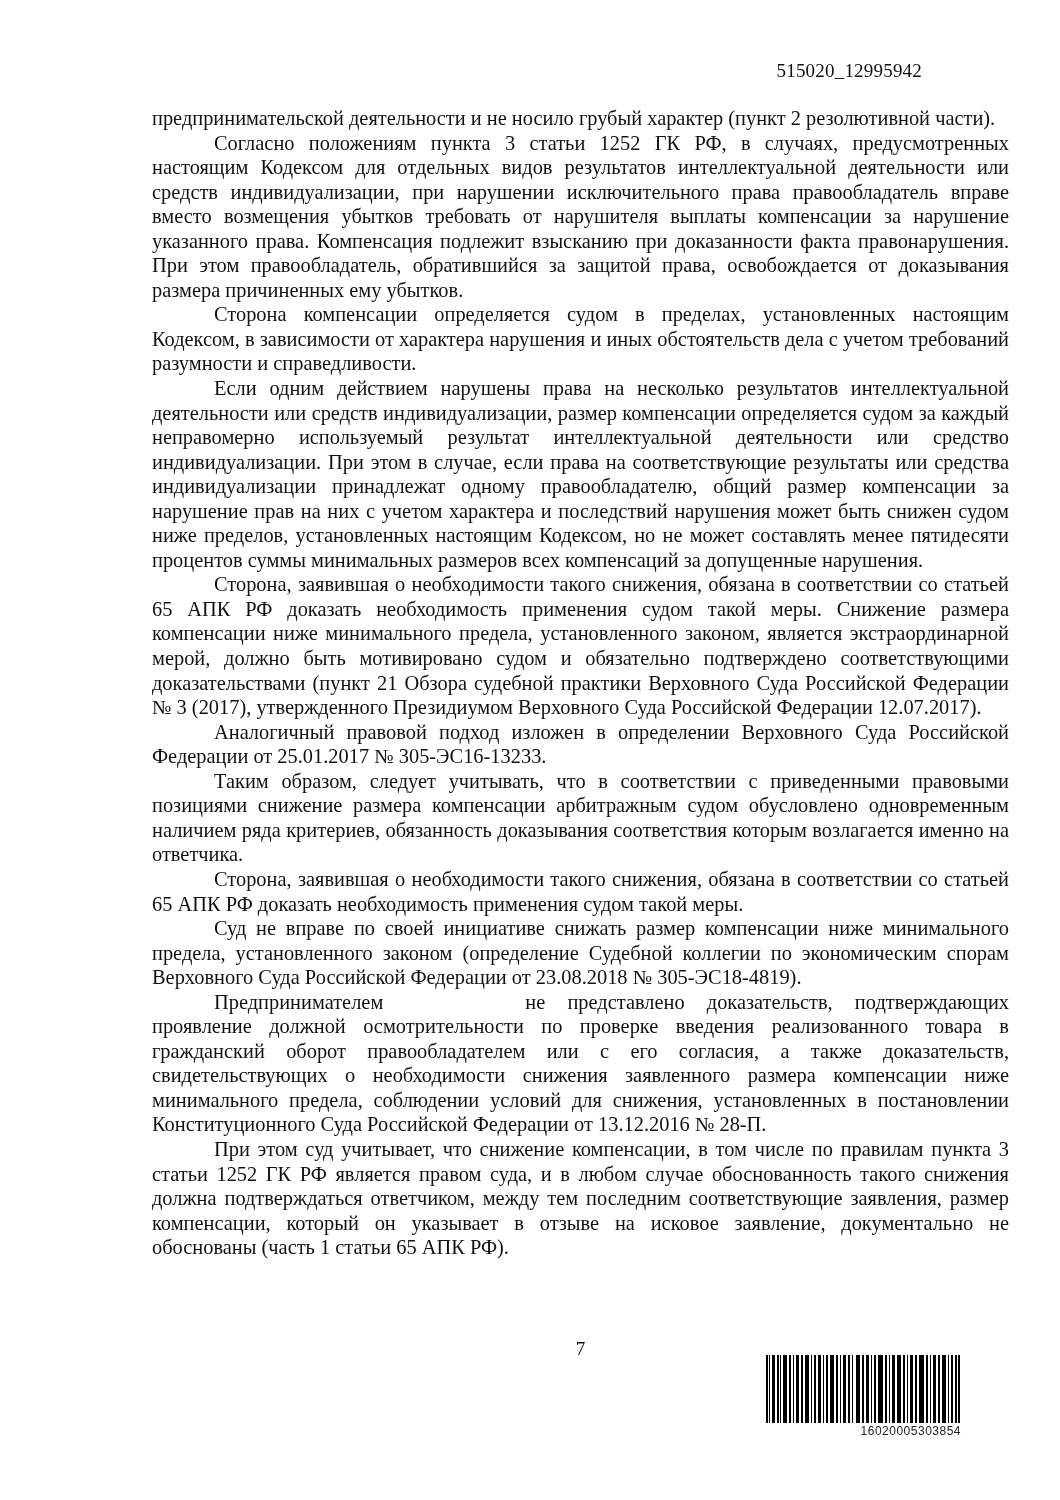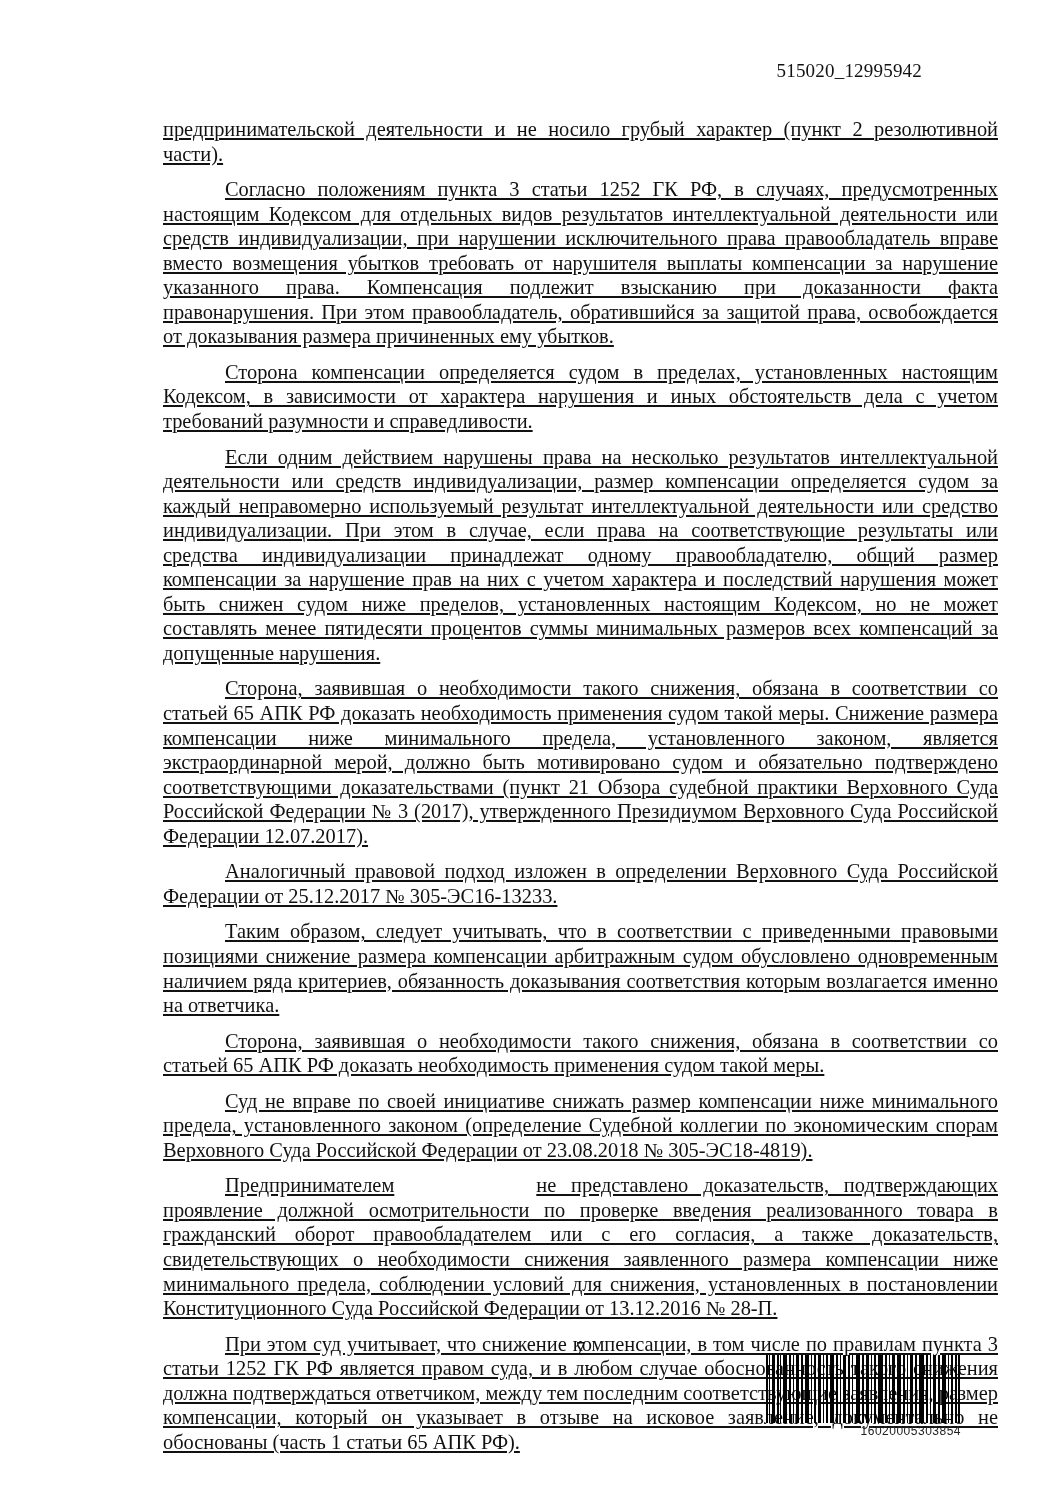--- a/index.html
+++ b/index.html
@@ -27,24 +27,23 @@
   .doc-body {
     position: absolute;
     top: 106px;
     left: 152px;
     width: 857px;
     font-size: 20.4px;
     line-height: 24.55px;
     text-align: justify;
   }
   .doc-body p {
-    margin: 11px;
+    margin: 0;
     padding: 0;
     text-indent: 62px;
-    text-decoration: underline;
   }
   .doc-body p.no-indent { text-indent: 0; }
   .redacted-gap {
     display: inline-block;
     width: 142px;
     height: 1px;
   }
   .page-number {
     position: absolute;
     top: 1338px;
@@ -81,21 +80,21 @@
 <div class="page">
 
   <div class="header-code">515020_12995942</div>
 
   <div class="doc-body">
     <p class="no-indent">предпринимательской деятельности и не носило грубый характер (пункт 2 резолютивной части).</p>
     <p>Согласно положениям пункта 3 статьи 1252 ГК РФ, в случаях, предусмотренных настоящим Кодексом для отдельных видов результатов интеллектуальной деятельности или средств индивидуализации, при нарушении исключительного права правообладатель вправе вместо возмещения убытков требовать от нарушителя выплаты компенсации за нарушение указанного права. Компенсация подлежит взысканию при доказанности факта правонарушения. При этом правообладатель, обратившийся за защитой права, освобождается от доказывания размера причиненных ему убытков.</p>
     <p>Сторона компенсации определяется судом в пределах, установленных настоящим Кодексом, в зависимости от характера нарушения и иных обстоятельств дела с учетом требований разумности и справедливости.</p>
     <p>Если одним действием нарушены права на несколько результатов интеллектуальной деятельности или средств индивидуализации, размер компенсации определяется судом за каждый неправомерно используемый результат интеллектуальной деятельности или средство индивидуализации. При этом в случае, если права на соответствующие результаты или средства индивидуализации принадлежат одному правообладателю, общий размер компенсации за нарушение прав на них с учетом характера и последствий нарушения может быть снижен судом ниже пределов, установленных настоящим Кодексом, но не может составлять менее пятидесяти процентов суммы минимальных размеров всех компенсаций за допущенные нарушения.</p>
     <p>Сторона, заявившая о необходимости такого снижения, обязана в соответствии со статьей 65 АПК РФ доказать необходимость применения судом такой меры. Снижение размера компенсации ниже минимального предела, установленного законом, является экстраординарной мерой, должно быть мотивировано судом и обязательно подтверждено соответствующими доказательствами (пункт 21 Обзора судебной практики Верховного Суда Российской Федерации № 3 (2017), утвержденного Президиумом Верховного Суда Российской Федерации 12.07.2017).</p>
-    <p>Аналогичный правовой подход изложен в определении Верховного Суда Российской Федерации от 25.12.2017 № 305-ЭС16-13233.</p>
+    <p>Аналогичный правовой подход изложен в определении Верховного Суда Российской Федерации от 25.01.2017 № 305-ЭС16-13233.</p>
     <p>Таким образом, следует учитывать, что в соответствии с приведенными правовыми позициями снижение размера компенсации арбитражным судом обусловлено одновременным наличием ряда критериев, обязанность доказывания соответствия которым возлагается именно на ответчика.</p>
     <p>Сторона, заявившая о необходимости такого снижения, обязана в соответствии со статьей 65 АПК РФ доказать необходимость применения судом такой меры.</p>
     <p>Суд не вправе по своей инициативе снижать размер компенсации ниже минимального предела, установленного законом (определение Судебной коллегии по экономическим спорам Верховного Суда Российской Федерации от 23.08.2018 № 305-ЭС18-4819).</p>
     <p><span>Предпринимателем</span><span class="redacted-gap"></span><span>не представлено доказательств, подтверждающих проявление должной осмотрительности по проверке введения реализованного товара в гражданский оборот правообладателем или с его согласия, а также доказательств, свидетельствующих о необходимости снижения заявленного размера компенсации ниже минимального предела, соблюдении условий для снижения, установленных в постановлении Конституционного Суда Российской Федерации от 13.12.2016 № 28-П.</span></p>
     <p>При этом суд учитывает, что снижение компенсации, в том числе по правилам пункта 3 статьи 1252 ГК РФ является правом суда, и в любом случае обоснованность такого снижения должна подтверждаться ответчиком, между тем последним соответствующие заявления, размер компенсации, который он указывает в отзыве на исковое заявление, документально не обоснованы (часть 1 статьи 65 АПК РФ).</p>
   </div>
 
   <div class="page-number">7</div>
 
   <div class="barcode-block">

